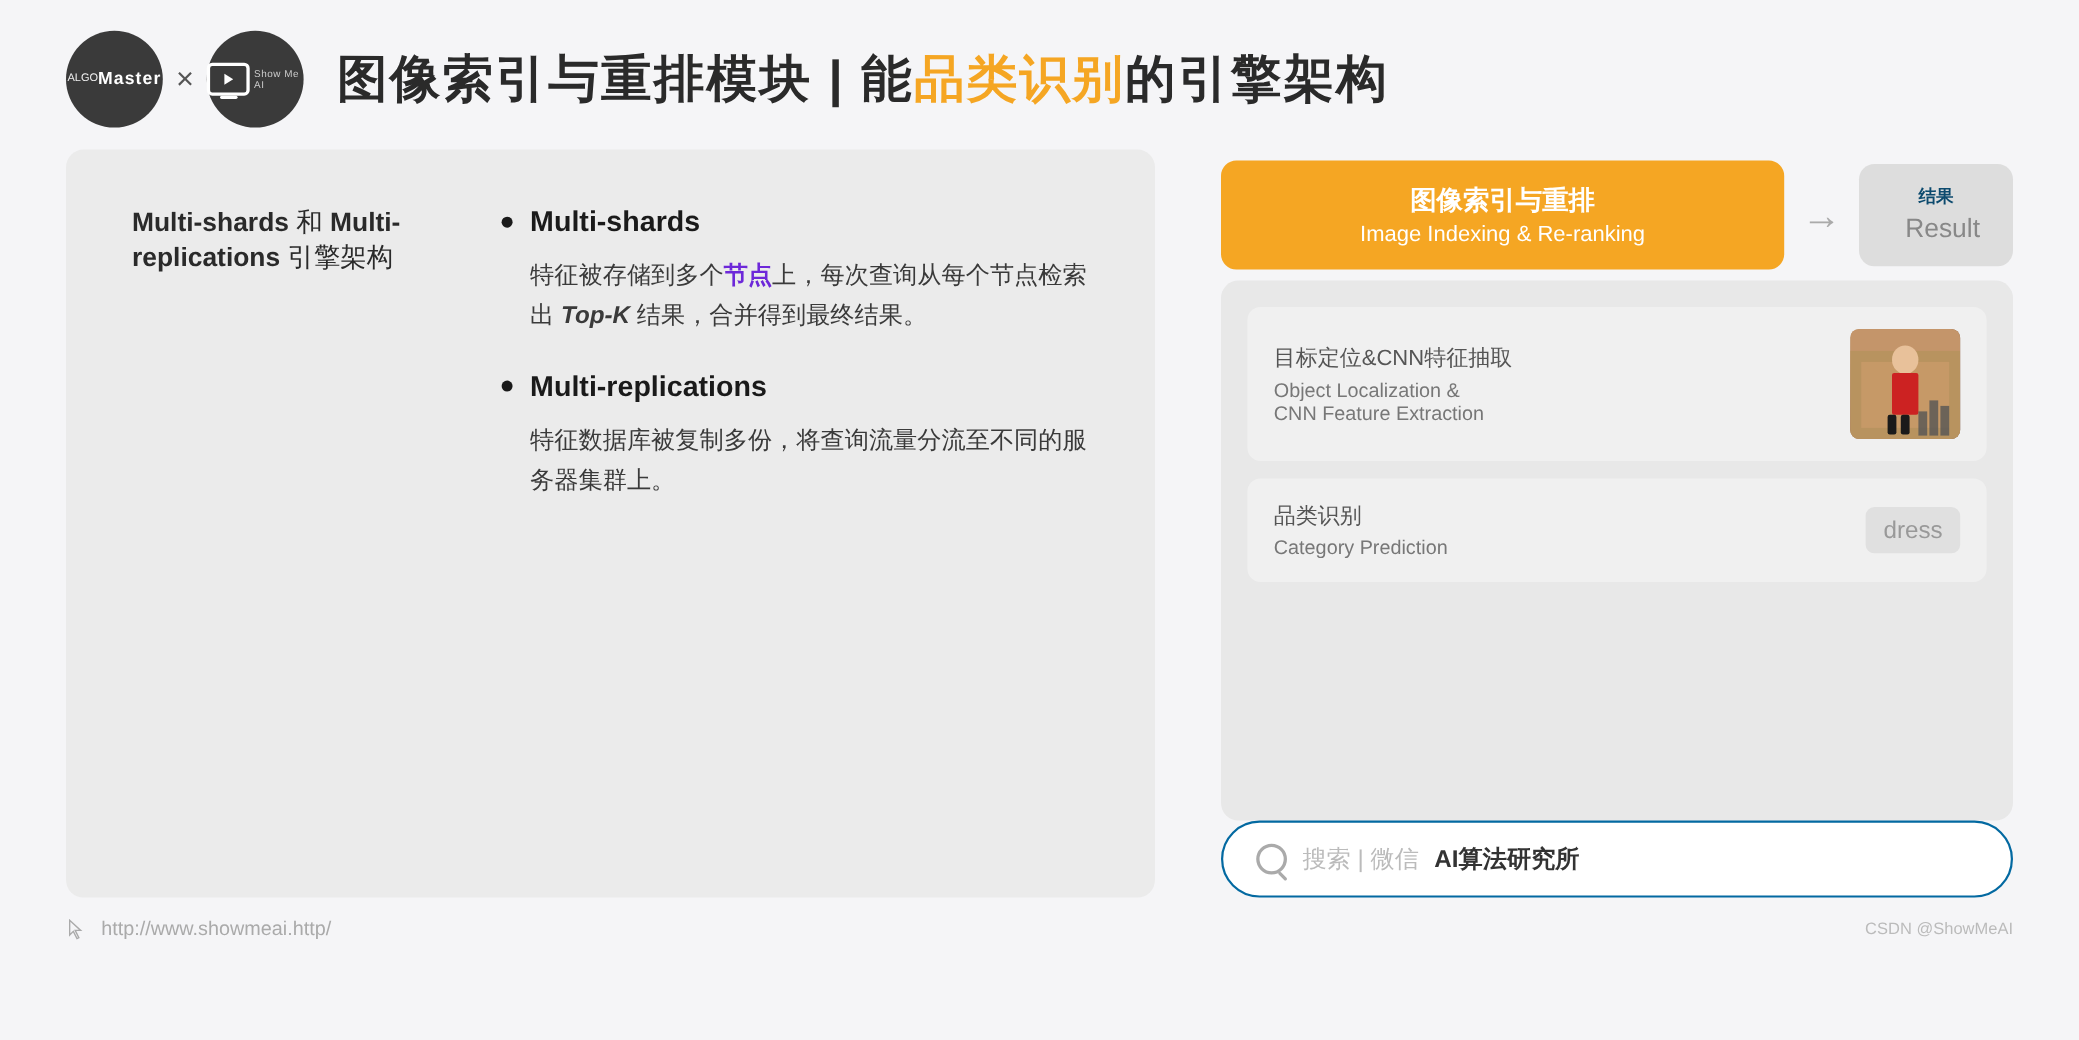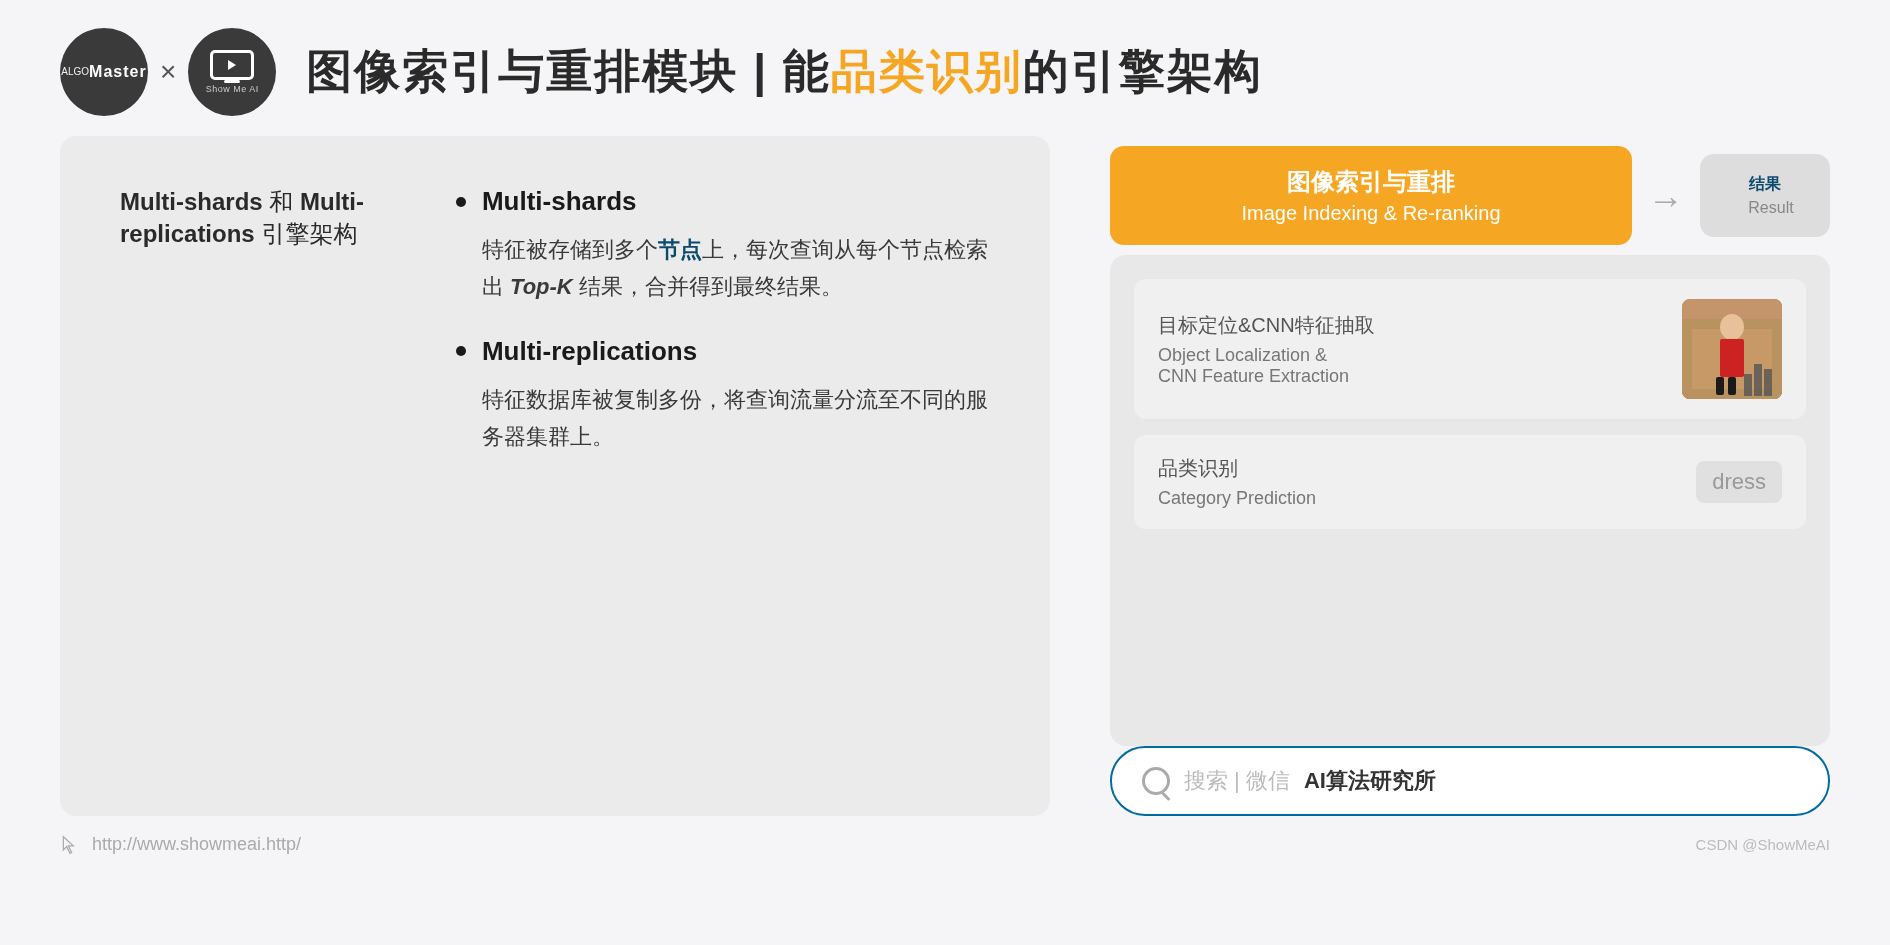--- a/index.html
+++ b/index.html
@@ -59,21 +59,21 @@
       color: #555;
       font-weight: 300;
     }
 
     .showme-logo {
       width: 88px;
       height: 88px;
       background: #3a3a3a;
       border-radius: 50%;
       display: flex;
-      flex-direction: column;
+      flex-direction: row;
       align-items: center;
       justify-content: center;
       color: white;
       gap: 4px;
     }
 
     .showme-screen {
       width: 44px;
       height: 30px;
       border: 3px solid white;
@@ -171,21 +171,21 @@
     }
 
     .bullet-desc {
       font-size: 22px;
       color: #3a3a3a;
       line-height: 1.7;
       padding-left: 26px;
     }
 
     .bullet-desc .orange {
-      color: #0c4a6e;
+      color: #6d28d9;
       font-weight: bold;
     }
 
     .bullet-desc .bold-en {
       font-weight: bold;
       font-style: italic;
     }
 
     
     .right-panel {
@@ -239,21 +239,21 @@
     }
 
     .flow-box-gray .flow-zh {
       font-size: 16px;
       font-weight: bold;
       color: #0c4a6e;
       display: block;
     }
 
     .flow-box-gray .flow-en {
-      font-size: 16px;
+      font-size: 24px;
       color: #888;
       display: block;
       margin-top: 4px;
       margin-left: 12px;
     }
 
     
     .processing-section {
       background: #e8e8e8;
       border-radius: 16px;

